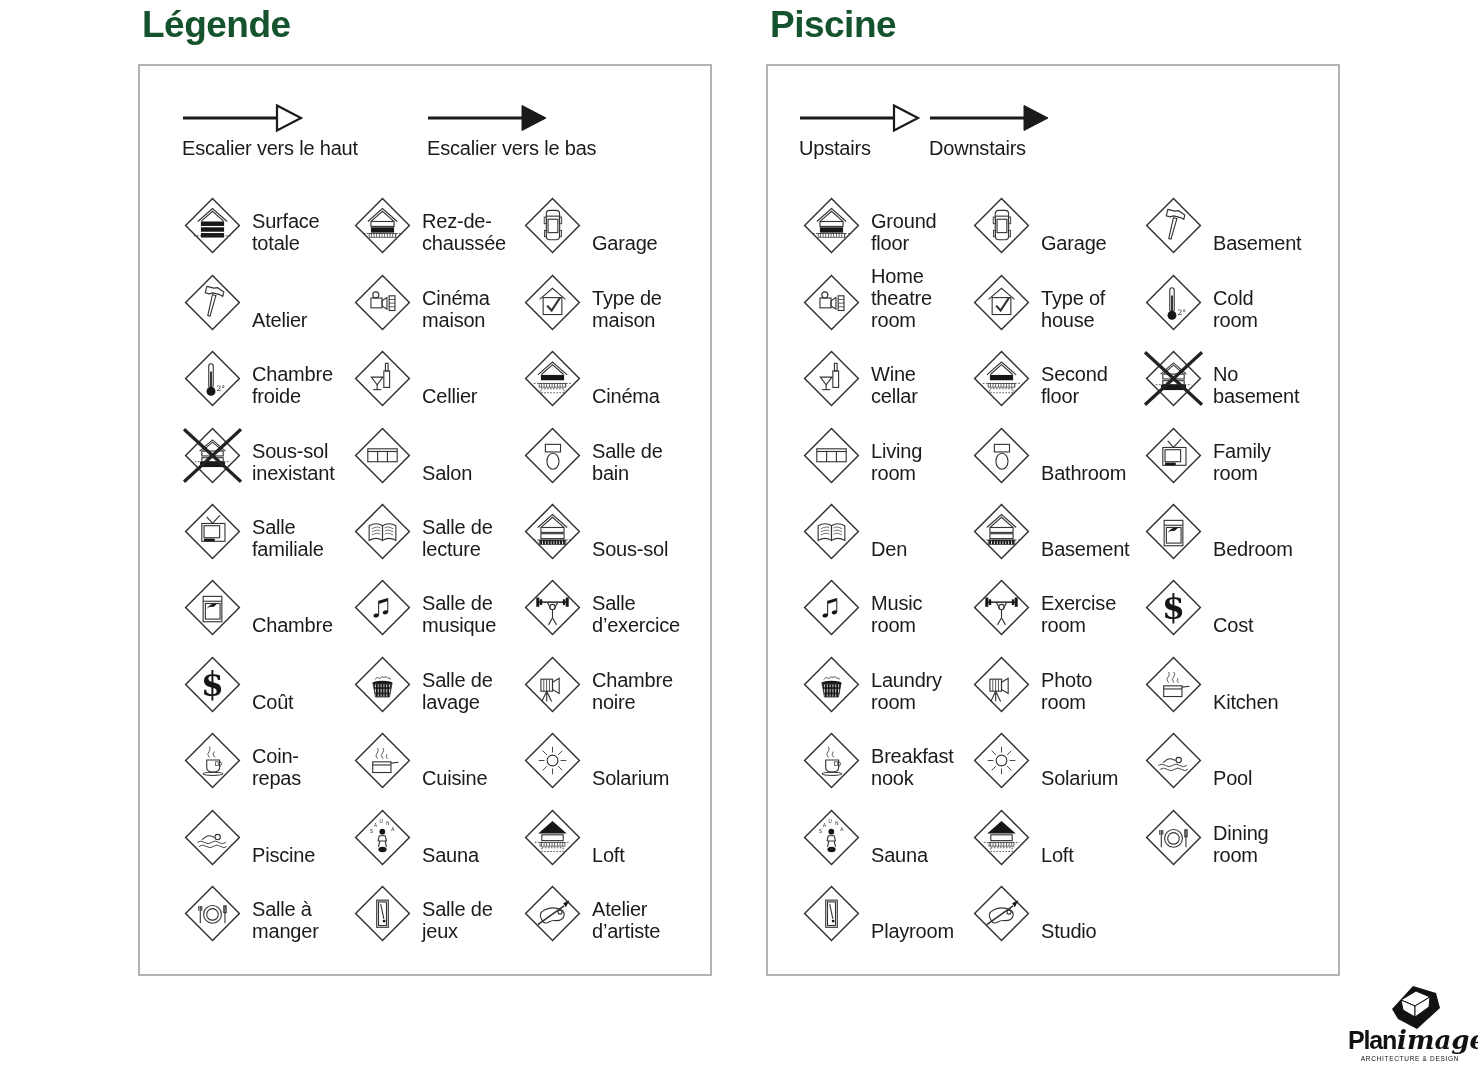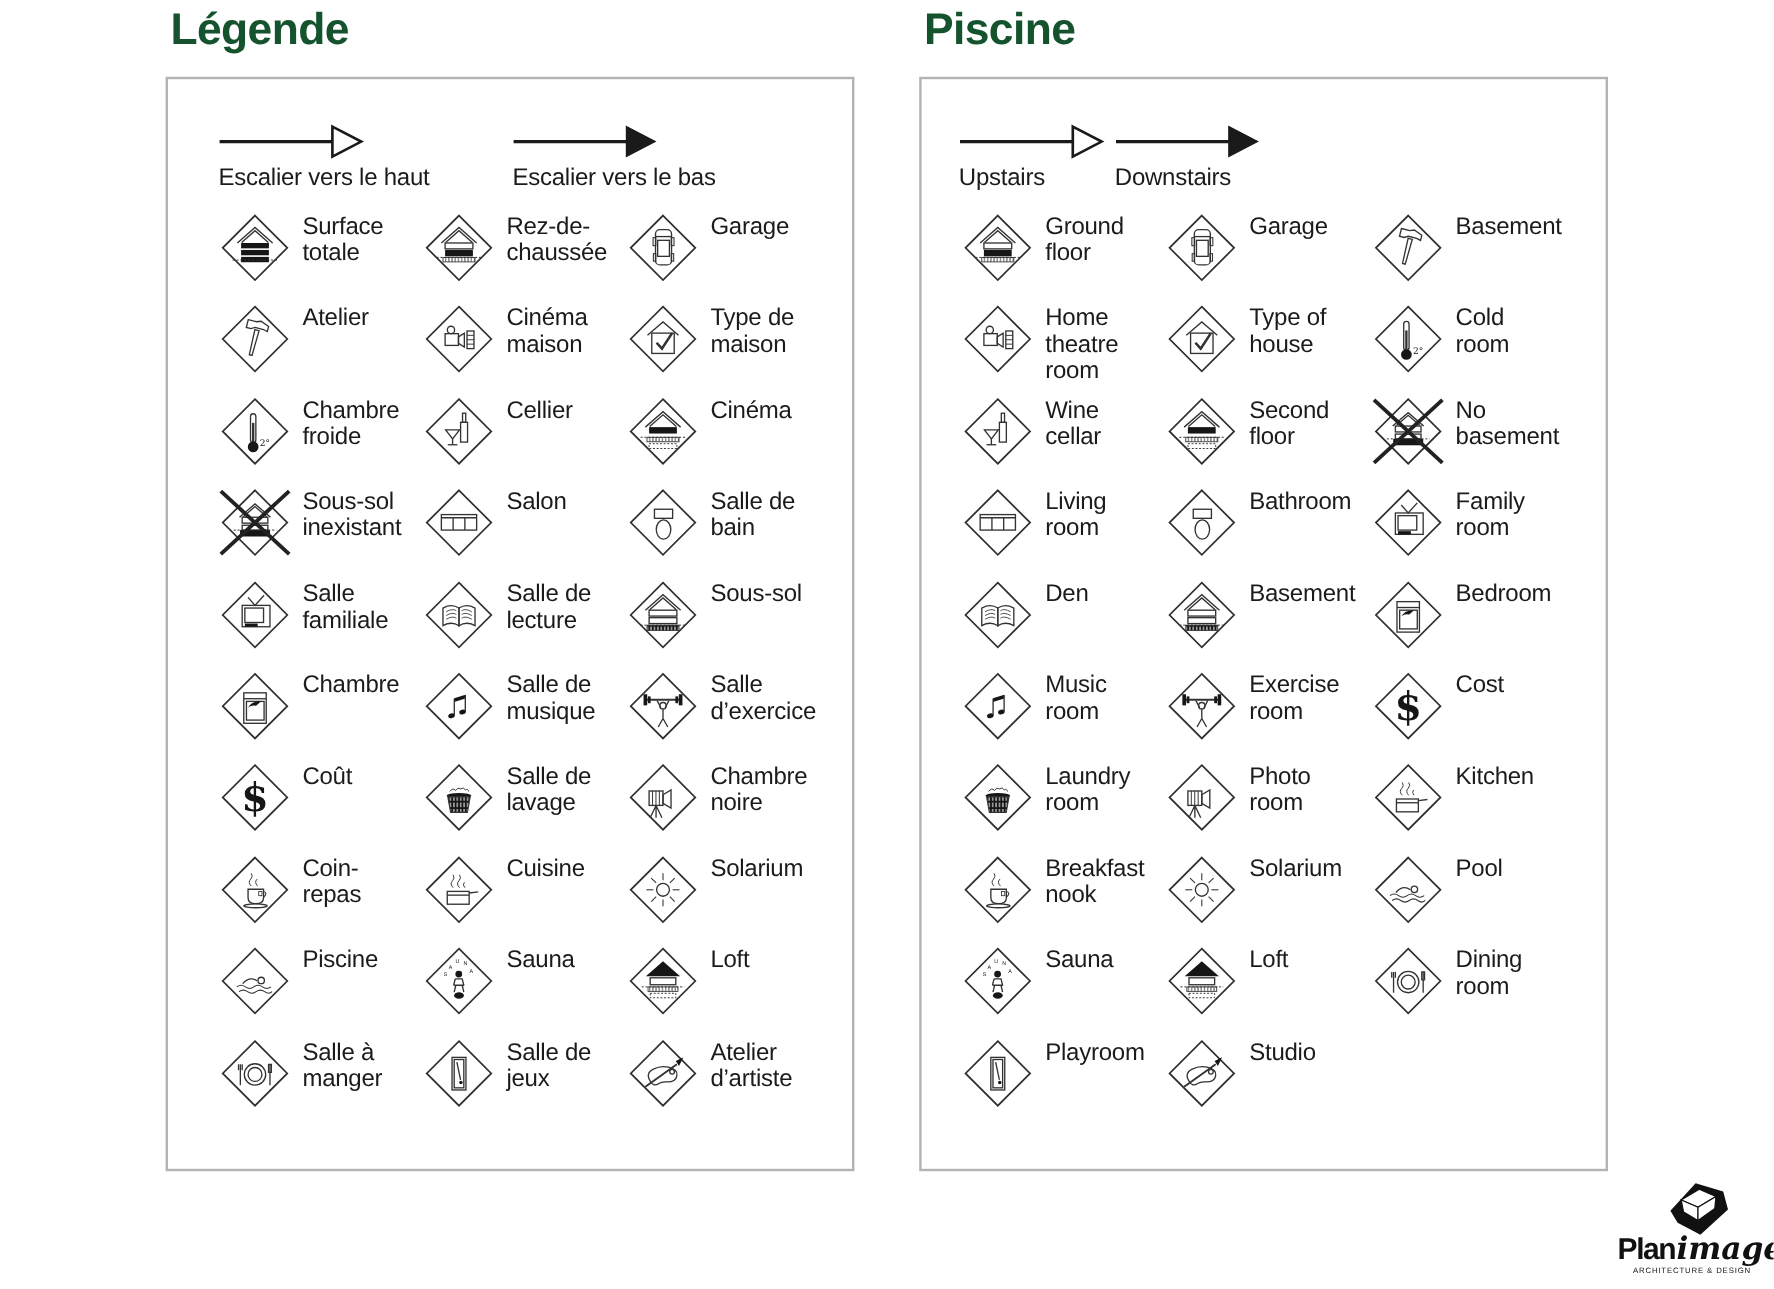--- a/index.html
+++ b/index.html
@@ -21,21 +21,21 @@
   .arrow polygon.open{fill:#ffffff;stroke:#1a1a1a;stroke-width:2.2}
   .arrow polygon.filled{fill:#1a1a1a;stroke:#1a1a1a;stroke-width:1}
   .arrow-label{font-size:20px;margin-top:3px;letter-spacing:-0.2px;white-space:nowrap}
 
   .cells{
     position:absolute;top:112px;left:0;right:2px;
     display:grid;grid-template-rows:repeat(10,76.4px);
   }
   #panel-fr .cells{padding-left:44px;grid-template-columns:170px 170px auto}
   #panel-en .cells{padding-left:35px;grid-template-columns:170px 172px auto}
-  .cell{display:flex;align-items:flex-start;min-width:0}
+  .cell{display:flex;align-items:flex-end;min-width:0}
   .dicon{
     width:57px;height:57px;flex:0 0 auto;overflow:visible;
     stroke:#333333;stroke-width:1.25;fill:none;
   }
   .dia{stroke:#2f2f2f;stroke-width:1.6;fill:#ffffff}
   .lbl{margin-left:11px;font-size:20px;line-height:22px;white-space:pre-line;letter-spacing:-0.2px}
 
   #logo{position:absolute;left:1348px;top:984px;width:124px;text-align:center;color:#111}
   #logo .logo-mark{margin-left:10px;display:inline-block}
   .logo-text{font-size:0;line-height:1;margin-top:-7px;white-space:nowrap}

